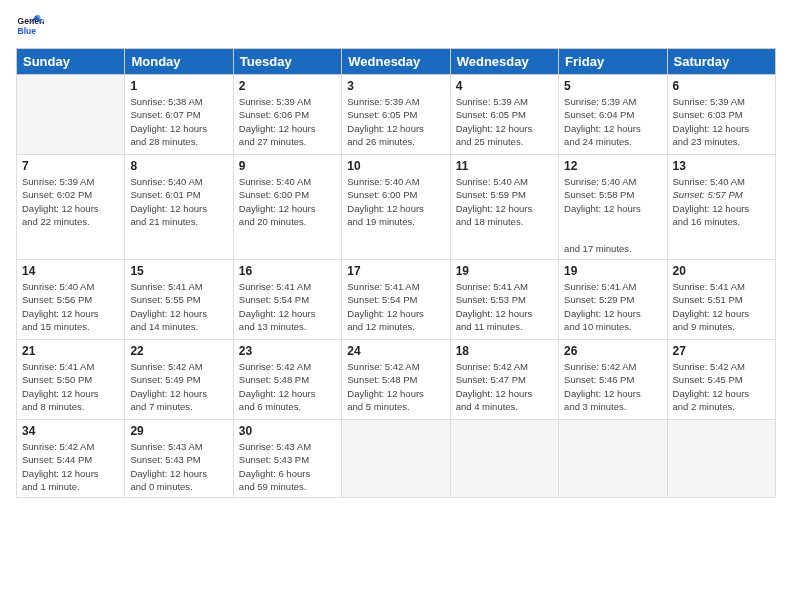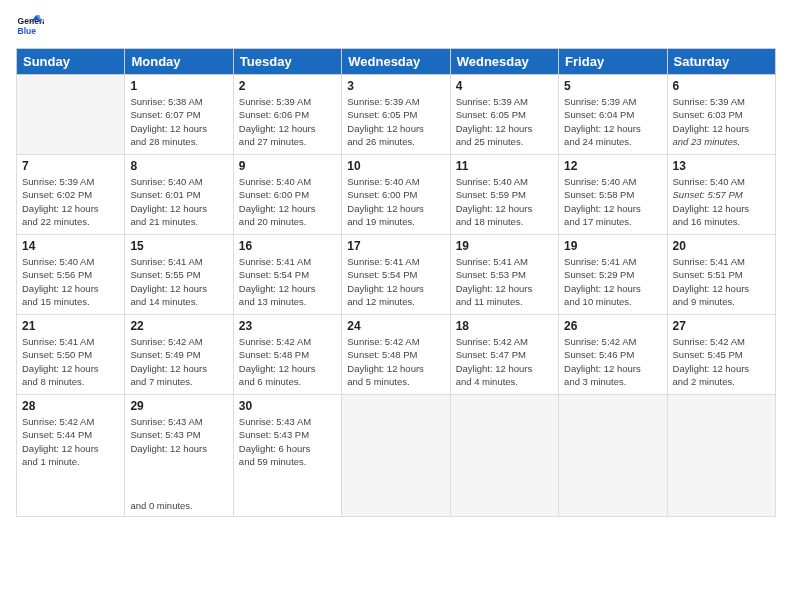--- a/index.html
+++ b/index.html
@@ -162,21 +162,21 @@
               <span style="display: block;">Daylight: 12 hours</span>
               <span style="display: block;">and 24 minutes.</span>
             </div>
           </td>
           <td>
             <span class="day-num">6</span>
             <div class="cell-info">
               <span style="display: block;">Sunrise: 5:39 AM</span>
               <span style="display: block;">Sunset: 6:03 PM</span>
               <span style="display: block;">Daylight: 12 hours</span>
-              <span style="display: block; font-style: italic;">and 23 minutes.</span>
+              <span style="display: block;">and 23 minutes.</span>
             </div>
           </td>
         </tr>
         <tr>
           <td>
             <span class="day-num">7</span>
             <div class="cell-info">
               <span style="display: block;">Sunrise: 5:39 AM</span>
               <span style="display: block;">Sunset: 6:02 PM</span>
               <span style="display: block;">Daylight: 12 hours</span>
@@ -218,21 +218,21 @@
               <span style="display: block;">Daylight: 12 hours</span>
               <span style="display: block;">and 18 minutes.</span>
             </div>
           </td>
           <td>
             <span class="day-num">12</span>
             <div class="cell-info">
               <span style="display: block;">Sunrise: 5:40 AM</span>
               <span style="display: block;">Sunset: 5:58 PM</span>
               <span style="display: block;">Daylight: 12 hours</span>
-              <span style="display: block;">and 17 minutes.</span>
+              <span style="display: block; margin-top: 27px;">and 17 minutes.</span>
             </div>
           </td>
           <td>
             <span class="day-num">13</span>
             <div class="cell-info">
               <span style="display: block;">Sunrise: 5:40 AM</span>
               <span style="display: block; font-style: italic;">Sunset: 5:57 PM</span>
               <span style="display: block;">Daylight: 12 hours</span>
               <span style="display: block;">and 16 minutes.</span>
             </div>
@@ -363,35 +363,35 @@
             <div class="cell-info">
               <span style="display: block;">Sunrise: 5:42 AM</span>
               <span style="display: block;">Sunset: 5:45 PM</span>
               <span style="display: block;">Daylight: 12 hours</span>
               <span style="display: block;">and 2 minutes.</span>
             </div>
           </td>
         </tr>
         <tr>
           <td class="last-row">
-            <span class="day-num">28</span>
+            <span class="day-num">34</span>
             <div class="cell-info">
               <span style="display: block;">Sunrise: 5:42 AM</span>
               <span style="display: block;">Sunset: 5:44 PM</span>
               <span style="display: block;">Daylight: 12 hours</span>
               <span style="display: block;">and 1 minute.</span>
             </div>
           </td>
           <td class="last-row">
             <span class="day-num">29</span>
             <div class="cell-info">
               <span style="display: block;">Sunrise: 5:43 AM</span>
               <span style="display: block;">Sunset: 5:43 PM</span>
               <span style="display: block;">Daylight: 12 hours</span>
-              <span style="display: block; margin-top: 44px;">and 0 minutes.</span>
+              <span style="display: block;">and 0 minutes.</span>
             </div>
           </td>
           <td class="last-row">
             <span class="day-num">30</span>
             <div class="cell-info">
               <span style="display: block;">Sunrise: 5:43 AM</span>
               <span style="display: block;">Sunset: 5:43 PM</span>
               <span style="display: block;">Daylight: 6 hours</span>
               <span style="display: block;">and 59 minutes.</span>
             </div>

